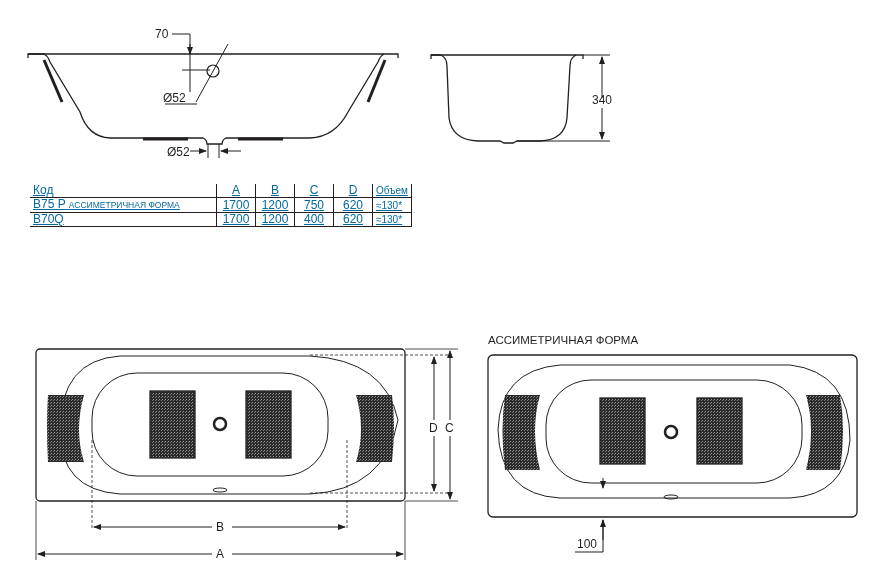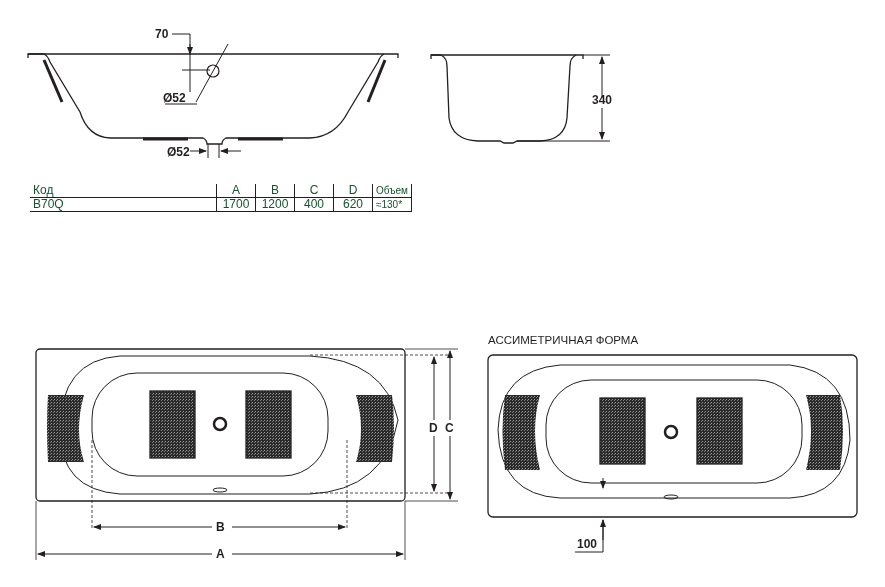--- a/index.html
+++ b/index.html
@@ -1,21 +1,21 @@
 <!DOCTYPE html>
 <html><head>
 <meta charset="utf-8">
 <style>
   html, body { margin:0; padding:0; background:#ffffff; }
   body { width:885px; height:587px; position:relative; overflow:hidden;
          font-family:"Liberation Sans", "DejaVu Sans", sans-serif; color:#231f20; }
   svg.main { position:absolute; left:0; top:0; }
-  .lbl { position:absolute; font-size:12px; line-height:12px; color:#231f20; white-space:nowrap;font-weight:bold; }
+  .lbl { position:absolute; font-size:12px; line-height:12px; color:#231f20; white-space:nowrap; }
   table.spec { position:absolute; left:30px; top:184px; border-collapse:collapse;
-               font-size:12px; color:#14532d; }
+               font-size:12px; color:#0369a1;text-decoration:underline; }
   table.spec td { border:1px solid #231f20; padding:0 3px; height:13px; line-height:13px; }
   table.spec tr:first-child td { border-top:none; }
   table.spec td:first-child { border-left:none; width:180px; }
   table.spec td.n { text-align:center; width:32px; }
   table.spec td.v { font-size:10px; width:30px; }
   table.spec td.vol { width:30px; font-size:10px; }
   .small { font-size:8.5px; }
   .title { position:absolute; left:488px; top:334px; font-size:11.5px; }
 </style>
 </head>
@@ -119,20 +119,28 @@
   <tbody>
       <tr>
     <td>Код</td>
     <td class="n">A</td>
     <td class="n">B</td>
     <td class="n">C</td>
     <td class="n">D</td>
     <td class="v">Объем</td>
   </tr>
   <tr>
+    <td><span>B75 P</span> <span class="small">АССИМЕТРИЧНАЯ ФОРМА</span></td>
+    <td class="n">1700</td>
+    <td class="n">1200</td>
+    <td class="n">750</td>
+    <td class="n">620</td>
+    <td class="vol">≈130*</td>
+  </tr>
+  <tr>
     <td>B70Q</td>
     <td class="n">1700</td>
     <td class="n">1200</td>
     <td class="n">400</td>
     <td class="n">620</td>
     <td class="vol">≈130*</td>
   </tr>
 </tbody>
   </table>
 

